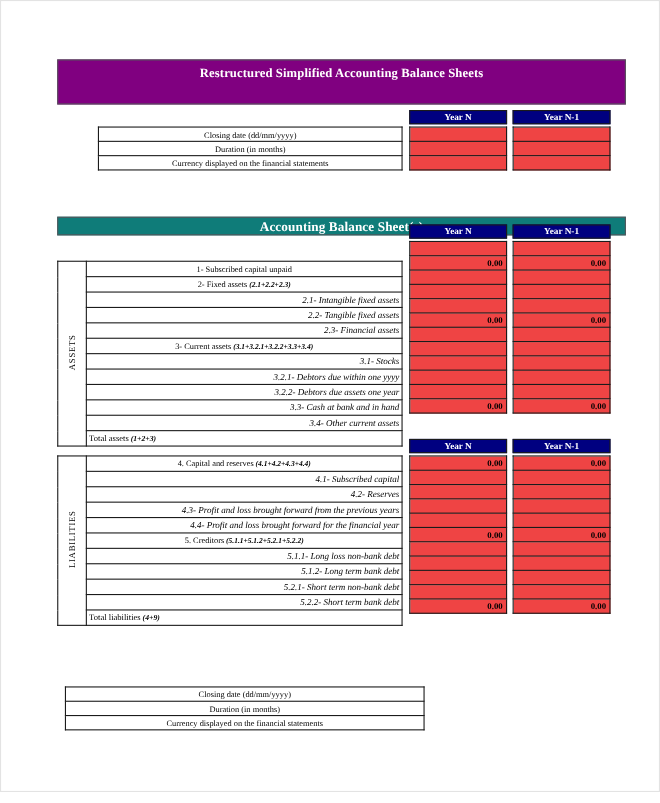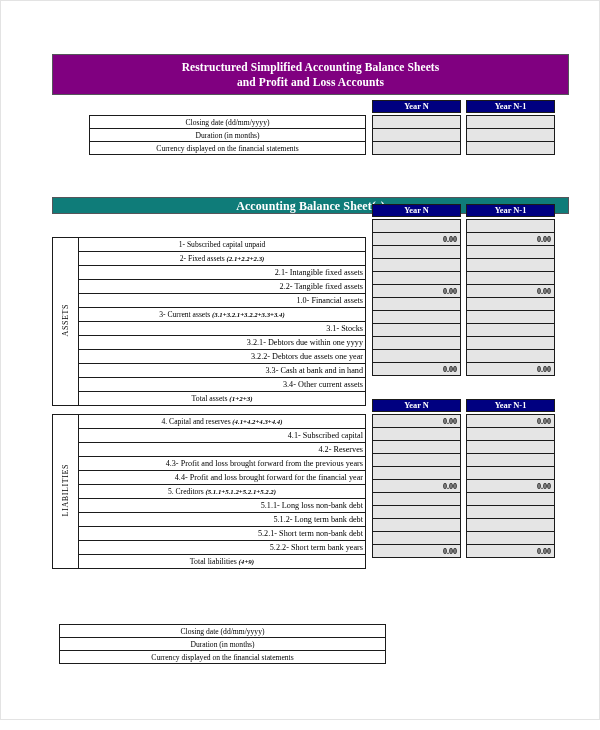--- a/index.html
+++ b/index.html
@@ -76,27 +76,28 @@
     font-size: 7.6px;
     text-align: center;
   }
   .lbl .sub {
     font-weight: bold;
     font-style: italic;
     font-size: 6.8px;
   }
   .indent {
     text-align: right;
+    font-style: italic;
     font-size: 8.2px;
     font-weight: normal;
   }
   .total {
     font-weight: bold;
     font-size: 7.8px;
-    text-align: center;
+    text-align: left;
   }
   .total .sub {
     font-weight: bold;
     font-style: italic;
     font-size: 7px;
   }
   .side {
     width: 26px;
     font-weight: bold;
     font-size: 8px;
@@ -148,21 +149,21 @@
     width: 89px;
     font-size: 8px;
   }
   .valcol td {
     border: 1px solid #1b1b1b;
     height: 13px;
     box-sizing: border-box;
     text-align: right;
     padding-right: 3px;
     font-weight: bold;
-    background: #e5e5e5;
+    background: #ef4444;
     color: #000;
   }
   #meta-top-vn  { left: 371px; top: 114px; }
   #meta-top-vn1 { left: 465px; top: 114px; }
   #meta-top-vn td, #meta-top-vn1 td { height: 13px; }
 
   #assets-vn  { left: 371px; top: 218px; }
   #assets-vn1 { left: 465px; top: 218px; }
   #liab-vn    { left: 371px; top: 413px; }
   #liab-vn1   { left: 465px; top: 413px; }
@@ -171,21 +172,20 @@
   #assets-tbl { left: 51px; top: 236px; width: 314px; }
   #liab-tbl   { left: 51px; top: 413px; width: 314px; }
 </style>
 </head>
 <body>
 
 <div id="page">
 
   <div id="title-banner" class="banner">
     <span>Restructured Simplified Accounting Balance Sheets</span>
-    <span class="l2">and Profit and Loss Accounts</span>
   </div>
 
   <table id="meta-top" class="tbl">
     <tbody>
         <tr>
           <td class="lbl">Closing date (dd/mm/yyyy)</td>
         </tr>
         <tr>
           <td class="lbl">Duration (in months)</td>
         </tr>
@@ -243,21 +243,21 @@
         <tr>
           <td class="lbl">2- Fixed assets<span class="sub"> (2.1+2.2+2.3)</span></td>
         </tr>
         <tr>
           <td class="indent">2.1- Intangible fixed assets</td>
         </tr>
         <tr>
           <td class="indent">2.2- Tangible fixed assets</td>
         </tr>
         <tr>
-          <td class="indent">1.0- Financial assets</td>
+          <td class="indent">2.3- Financial assets</td>
         </tr>
         <tr>
           <td class="lbl">3- Current assets<span class="sub"> (3.1+3.2.1+3.2.2+3.3+3.4)</span></td>
         </tr>
         <tr>
           <td class="indent">3.1- Stocks</td>
         </tr>
         <tr>
           <td class="indent">3.2.1- Debtors due within one yyyy</td>
         </tr>
@@ -385,21 +385,21 @@
         <tr>
           <td class="indent">5.1.1- Long loss non-bank debt</td>
         </tr>
         <tr>
           <td class="indent">5.1.2- Long term bank debt</td>
         </tr>
         <tr>
           <td class="indent">5.2.1- Short term non-bank debt</td>
         </tr>
         <tr>
-          <td class="indent">5.2.2- Short term bank years</td>
+          <td class="indent">5.2.2- Short term bank debt</td>
         </tr>
         <tr>
           <td class="total">Total liabilities<span class="sub"> (4+9)</span></td>
         </tr>
       </tbody>
   </table>
   <table id="liab-vn" class="valcol">
     <tbody>
         <tr>
           <td>0.00</td>

